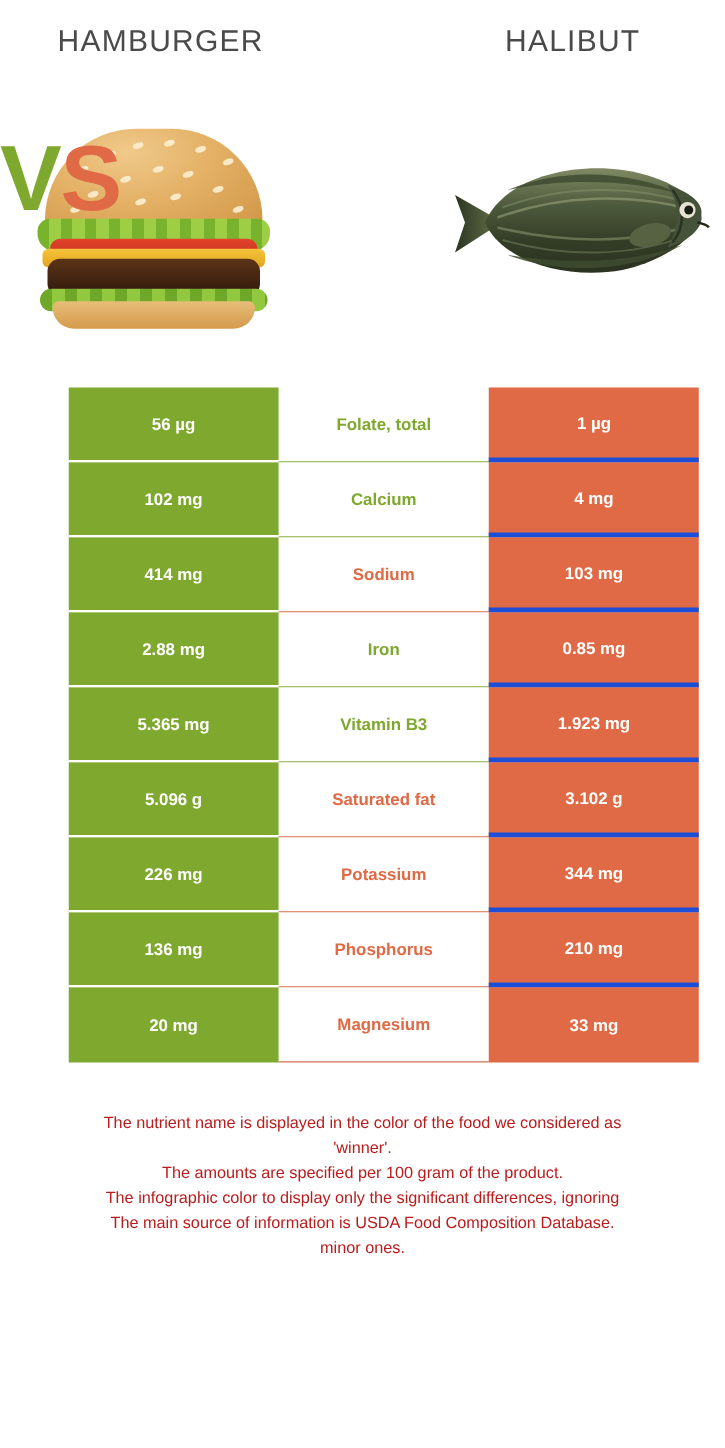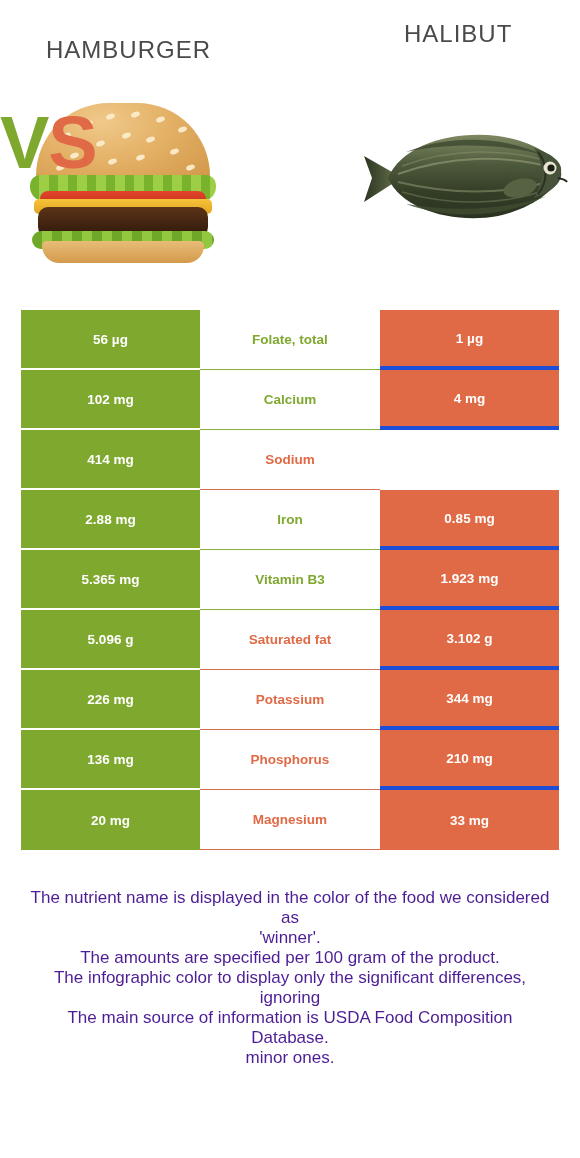--- a/index.html
+++ b/index.html
@@ -28,21 +28,21 @@
     position: absolute;
     top: 20px;
     font-size: 24px;
     font-weight: 300;
     letter-spacing: 1.0px;
     color: #4a4a4a;
     text-transform: uppercase;
     white-space: nowrap;
     font-family: "Liberation Sans", sans-serif;
   }
-  .food-title.left  { left: 46px; margin-top: 16px; }
+  .food-title.left  { left: 46px; }
   .food-title.right { left: 404px; }
 
   
   .hero {
     position: relative;
     height: 230px;
     width: 100%;
   }
   .hero-left, .hero-right {
     position: absolute;
@@ -152,20 +152,21 @@
     justify-content: center;
     font-size: 13.5px;
     font-weight: 700;
     text-align: center;
   }
   .cell.left-val {
     width: 179px;
     background: #7FA82F;
     color: #ffffff;
     border-bottom: 2px solid #ffffff;
+    margin-left: 34px;
   }
   .cell.name {
     width: 180px;
     background: #ffffff;
   }
   .cell.right-val {
     width: 179px;
     background: #E06A45;
     color: #ffffff;
     border-bottom: 4px solid #1d4ed8;
@@ -175,23 +176,23 @@
 
   .cell.name.win-green { color: #7FA82F; border-bottom: 1px solid #8aae3c; }
   .cell.name.win-red   { color: #E06A45; border-bottom: 1px solid #d4704f; }
   .row:last-child .cell.name { border-bottom: 1px solid #d4704f; }
 
   
   .footer {
     margin: 38px auto 0 auto;
     width: 520px;
     text-align: center;
-    font-size: 17px;
+    font-size: 13px;
     line-height: 20px;
-    color: #4c1d95;
+    color: #b91c1c;
     font-family: "Liberation Sans", sans-serif;
     font-weight: 400;
   }
   .footer .line { display: block; }
 </style>
 </head>
 <body>
 
 <div class="titles">
   <div class="food-title left">HAMBURGER</div>
@@ -283,20 +284,21 @@
       <div class="cell right-val">1 µg</div>
     </div>
     <div class="row">
       <div class="cell left-val">102 mg</div>
       <div class="cell name win-green">Calcium</div>
       <div class="cell right-val">4 mg</div>
     </div>
     <div class="row">
       <div class="cell left-val">414 mg</div>
       <div class="cell name win-red">Sodium</div>
+      <div class="cell right-val">103 mg</div>
     </div>
     <div class="row">
       <div class="cell left-val">2.88 mg</div>
       <div class="cell name win-green">Iron</div>
       <div class="cell right-val">0.85 mg</div>
     </div>
     <div class="row">
       <div class="cell left-val">5.365 mg</div>
       <div class="cell name win-green">Vitamin B3</div>
       <div class="cell right-val">1.923 mg</div>

